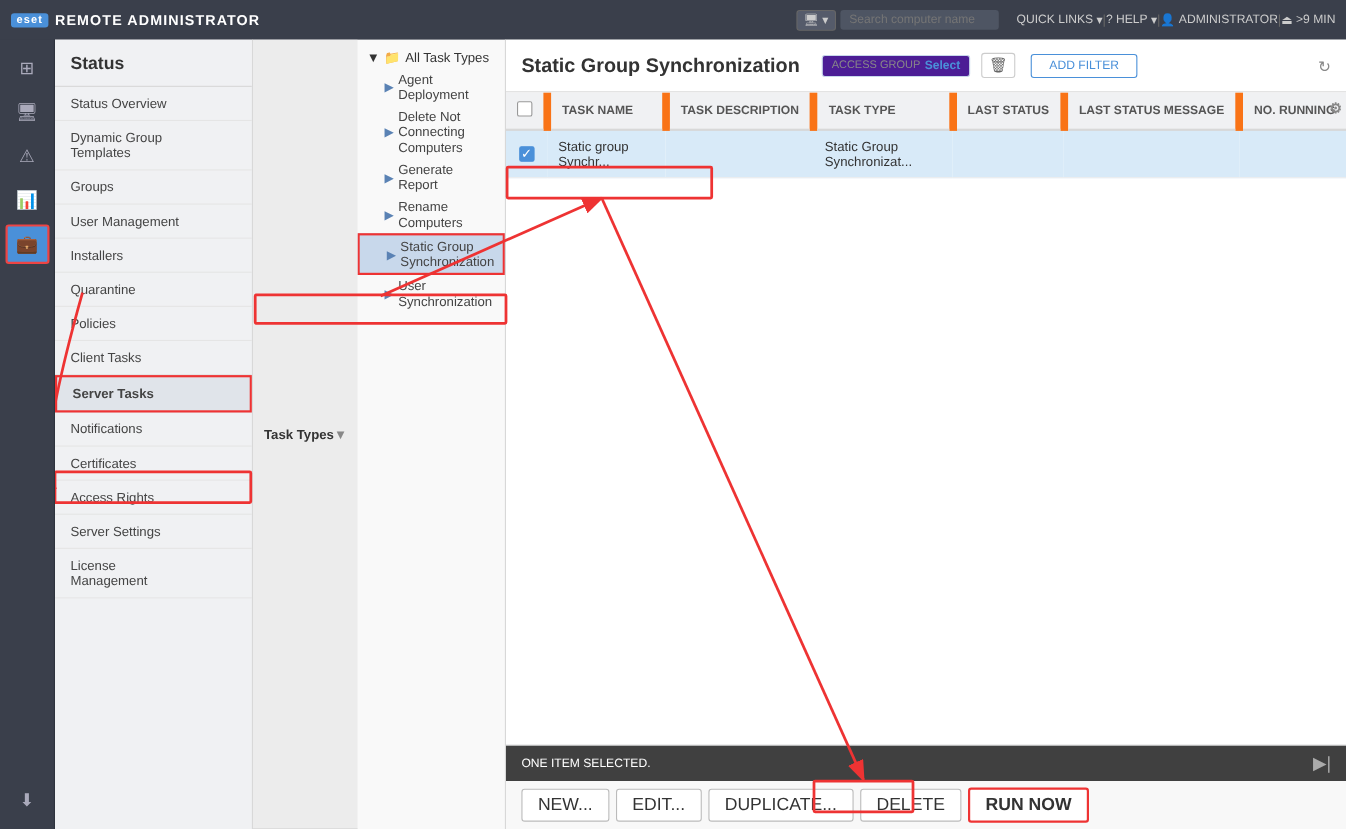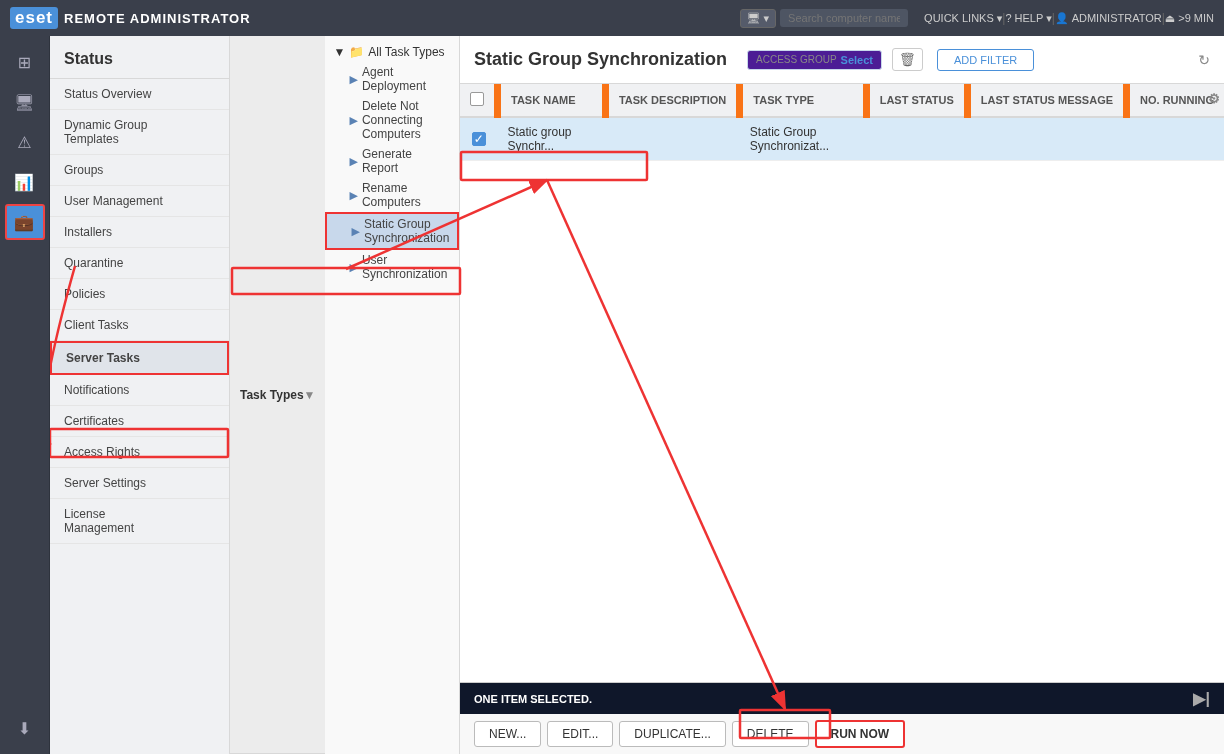--- a/index.html
+++ b/index.html
@@ -22,37 +22,37 @@
       gap: 6px;
       font-size: 13px;
       font-weight: bold;
       letter-spacing: 1px;
       color: #fff;
     }
     .eset-badge {
       background: #4a90d9;
       border-radius: 3px;
       padding: 1px 5px;
-      font-size: 17px;
+      font-size: 10px;
       font-weight: bold;
     }
     .topnav-search {
       margin-left: auto;
       display: flex;
       align-items: center;
       gap: 4px;
     }
     .search-box {
       background: #4e5563;
       border: none;
       border-radius: 3px;
       color: #ccc;
       padding: 3px 8px;
       font-size: 11px;
-      width: 128px;
+      width: 144px;
       outline: none;
     }
     .monitor-icon-btn {
       background: #555b6a;
       border: 1px solid #666;
       border-radius: 3px;
       color: #ccc;
       padding: 2px 6px;
       font-size: 11px;
       cursor: pointer;
@@ -310,39 +310,39 @@
 
     
     .bottom-bar {
       border-top: 1px solid #ccc;
       background: #f0f1f3;
     }
     .selected-info {
       padding: 6px 14px;
       font-size: 11px;
       color: #333;
-      background: #0f172a;
+      background: #404040;
       color: #fff;
-      font-weight: bold;
+      font-weight: normal;
       display: flex;
       align-items: center;
       gap: 6px;
     }
     .action-bar {
       display: flex;
       align-items: center;
       padding: 6px 14px;
       gap: 6px;
       background: #f8f8f8;
     }
     .action-btn {
       border: 1px solid #bbb;
       border-radius: 3px;
       padding: 5px 14px;
-      font-size: 12px;
+      font-size: 16px;
       background: #fff;
       color: #333;
       cursor: pointer;
     }
     .action-btn.highlight {
       border: 2px solid #e33;
       font-weight: bold;
     }
     .scroll-end {
       margin-left: auto;

